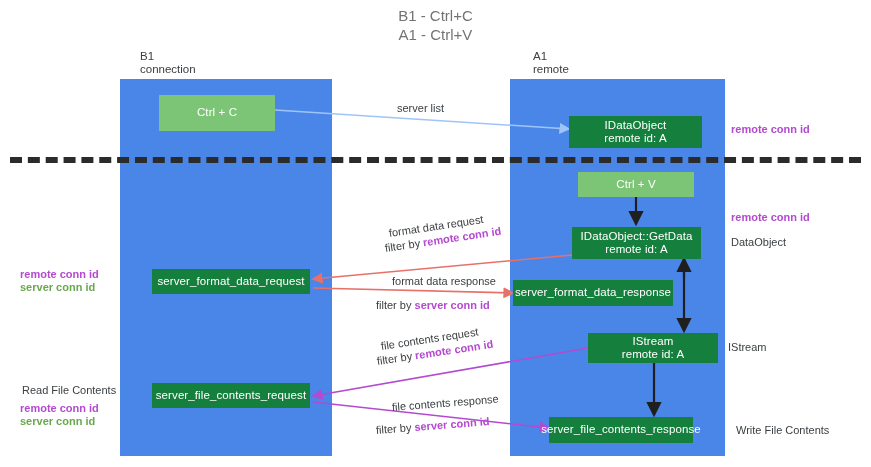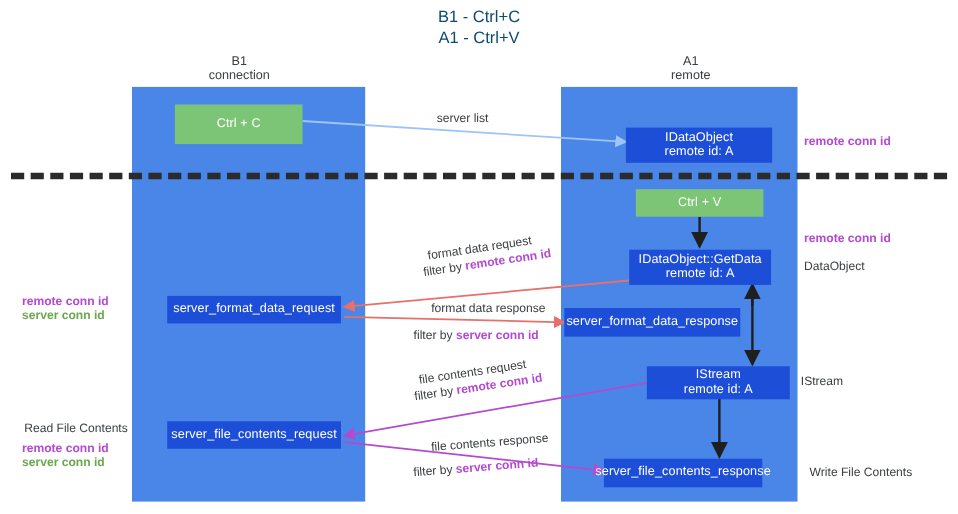--- a/index.html
+++ b/index.html
@@ -8,42 +8,42 @@
     background:#ffffff;
     font-family:"Liberation Sans","DejaVu Sans",sans-serif;
     overflow:hidden;
     position:relative;
   }
   #stage{position:absolute;left:0;top:0;width:871px;height:467px;}
 
   
   .title{
     position:absolute;left:0;top:6px;width:871px;
-    text-align:center;color:#0c4a6e;font-size:15px;line-height:19px;
+    text-align:center;color:#737373;font-size:15px;line-height:19px;
     white-space:pre-line;
   }
 
   
   .lane-head{
-    position:absolute;text-align:center;color:#3c4043;
+    position:absolute;color:#3c4043;
     font-size:11.5px;line-height:13px;white-space:pre-line;
   }
 
   
   .lane{position:absolute;background:#4a86e8;}
 
   
   .node{
     position:absolute;box-sizing:border-box;
     display:flex;flex-direction:column;align-items:center;justify-content:center;
     color:#ffffff;font-size:11.5px;line-height:13.5px;text-align:center;
     white-space:pre-line;letter-spacing:.1px;
   }
   .node.green{background:#7cc576;}
-  .node.orange{background:#1d4ed8;}
+  .node.orange{background:#15803d;}
 
   
   #wires{position:absolute;left:0;top:0;width:871px;height:467px;pointer-events:none;}
 
   
   .lbl{
     position:absolute;color:#3c4043;font-size:11px;line-height:13px;
     white-space:nowrap;
   }
   .lbl.purple{color:#b44ad0;font-weight:bold;}

